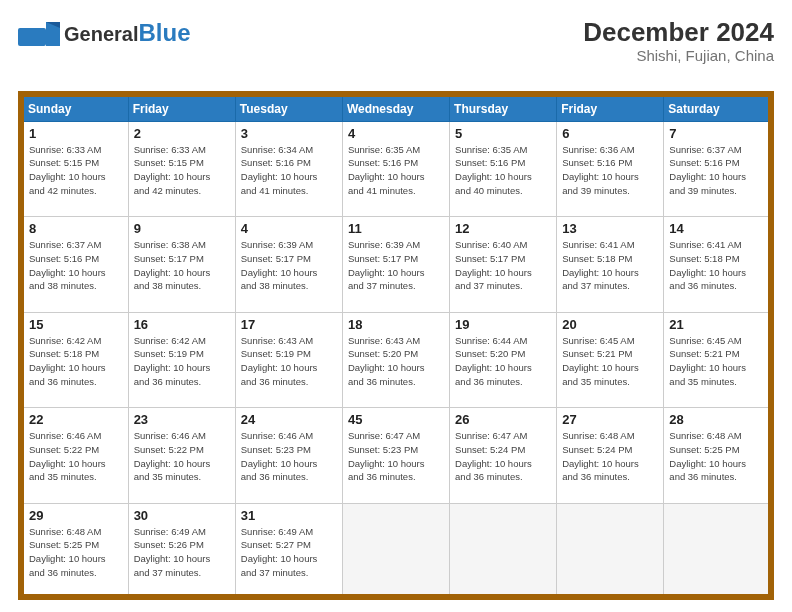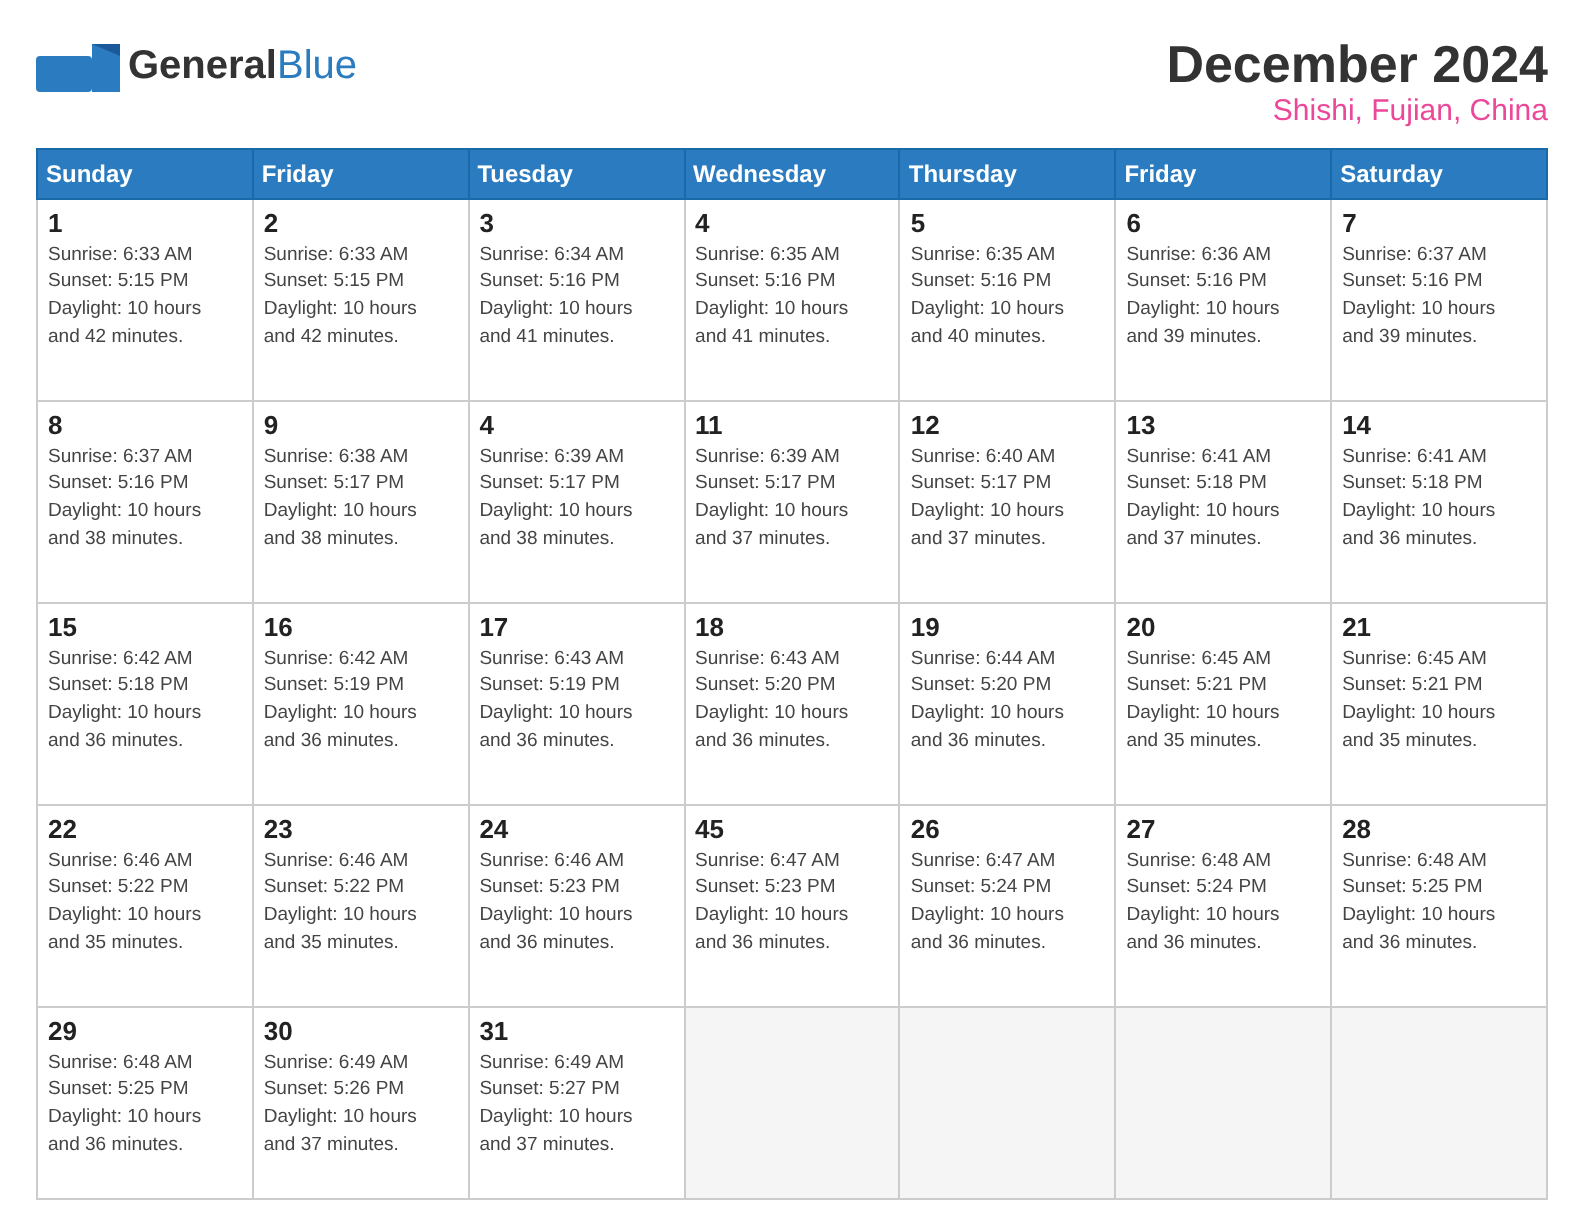--- a/index.html
+++ b/index.html
@@ -37,28 +37,29 @@
       text-align: right;
     }
     .month-title {
       font-size: 26px;
       font-weight: bold;
       color: #333;
       line-height: 1.1;
     }
     .subtitle {
       font-size: 15px;
-      color: #ec4899;
+      color: #737373;
     }
     .calendar {
       flex: 1;
-      border: 1px solid #a16207;
+      border: 6px solid #a16207;
       border-collapse: collapse;
       width: 100%;
       table-layout: fixed;
+      margin-top: 17px;
     }
     .calendar th {
       background: #2a7bbf;
       color: #fff;
       font-size: 12px;
       font-weight: bold;
       padding: 5px 4px;
       text-align: left;
       border: 1px solid #1a6aaa;
     }
@@ -94,21 +95,21 @@
 <div class="page">
   <div class="header">
     <div class="logo">
       <div class="logo-row">
         <svg width="42" height="30" viewBox="0 0 42 30">
           <rect x="0" y="10" width="28" height="18" rx="2" fill="#2a7bbf"></rect>
           <polygon points="28,4 42,4 42,28 28,28" fill="#2a7bbf"></polygon>
           <polygon points="28,4 42,4 42,10" fill="#1a5a9a"></polygon>
         </svg>
         <div>
-          <span style="font-size:20px;font-weight:bold;color:#333;">General</span><span style="font-size:20px;font-weight:normal;color:#2a7bbf;">Blue</span>
+          <span style="font-size:20px;font-weight:bold;color:#333;">General</span><span style="font-size:24px;font-weight:bold;color:#2a7bbf;">Blue</span>
         </div>
       </div>
     </div>
     <div class="title-block">
       <div class="month-title">December 2024</div>
       <div class="subtitle">Shishi, Fujian, China</div>
     </div>
   </div>
 
   <table class="calendar">

